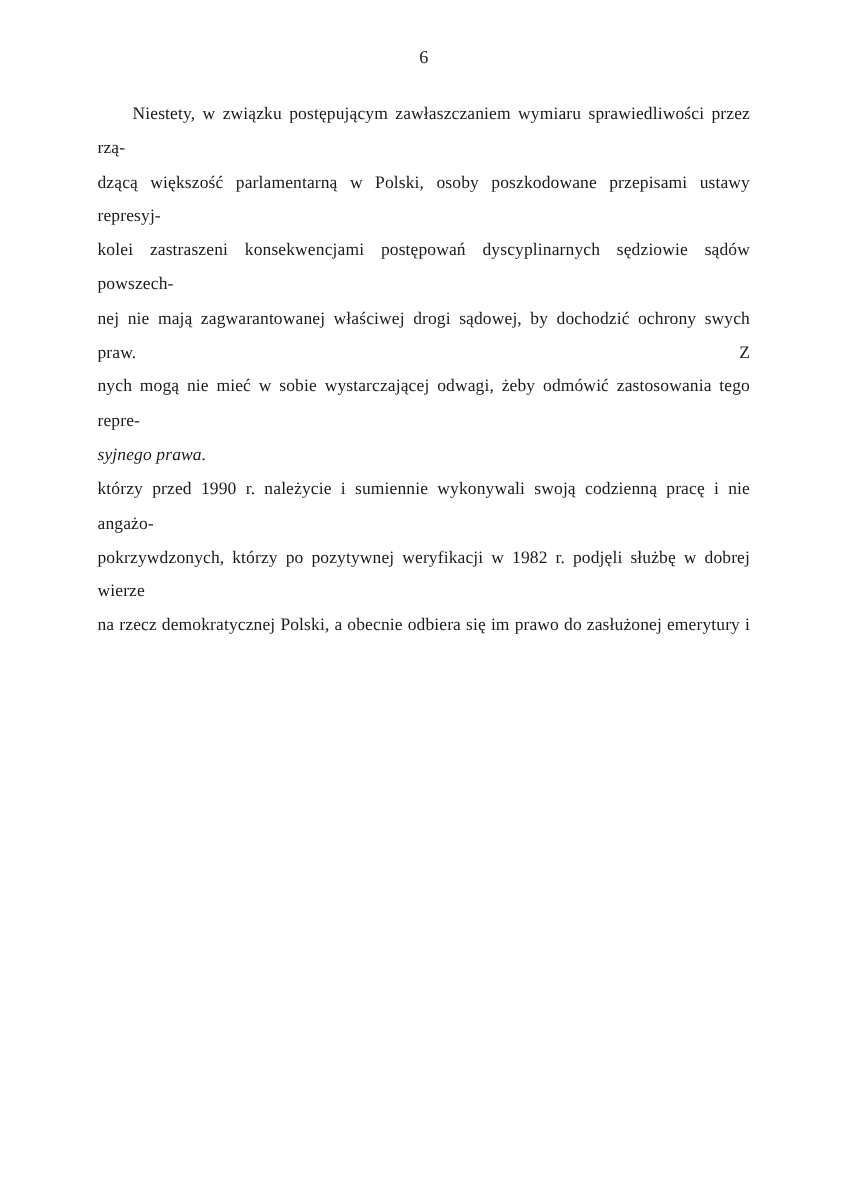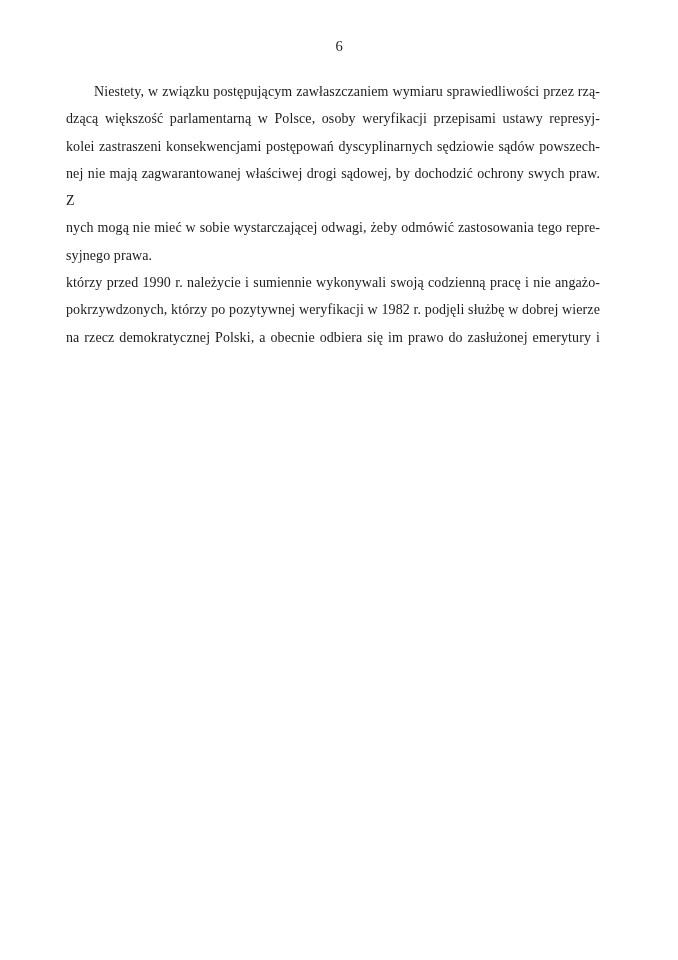--- a/index.html
+++ b/index.html
@@ -36,40 +36,42 @@
     margin: 0;
     padding: 0;
   }
   .line {
     font-size: 14px;
     line-height: 27.3px;
     letter-spacing: 0.1px;
     text-align: justify;
     text-align-last: justify;
     color: #1b1b1b;
+    margin-left: 12px;
   }
   .line.indent {
     text-indent: 28px;
   }
   .line.last {
     text-align-last: left;
+    font-style: italic;
   }
 </style>
 </head>
 <body>
 
 <div class="page">
 
   <div class="page-number">6</div>
 
   <div class="content">
 
     <div class="paragraph">
       <div class="line indent">Niestety, w związku postępującym zawłaszczaniem wymiaru sprawiedliwości przez rzą-</div>
-      <div class="line">dzącą większość parlamentarną w Polsce, osoby weryfikacji przepisami ustawy represyj-</div>
+      <div class="line">dzącą większość parlamentarną w Polski, osoby poszkodowane przepisami ustawy represyj-</div>
       <div class="line">kolei zastraszeni konsekwencjami postępowań dyscyplinarnych sędziowie sądów powszech-</div>
       <div class="line">nej nie mają zagwarantowanej właściwej drogi sądowej, by dochodzić ochrony swych praw. Z</div>
       <div class="line">nych mogą nie mieć w sobie wystarczającej odwagi, żeby odmówić zastosowania tego repre-</div>
       <div class="line last">syjnego prawa.</div>
     </div>
 
     <div class="paragraph">
       <div class="line">którzy przed 1990 r. należycie i sumiennie wykonywali swoją codzienną pracę i nie angażo-</div>
       <div class="line">pokrzywdzonych, którzy po pozytywnej weryfikacji w 1982 r. podjęli służbę w dobrej wierze</div>
       <div class="line">na rzecz demokratycznej Polski, a obecnie odbiera się im prawo do zasłużonej emerytury i</div>

